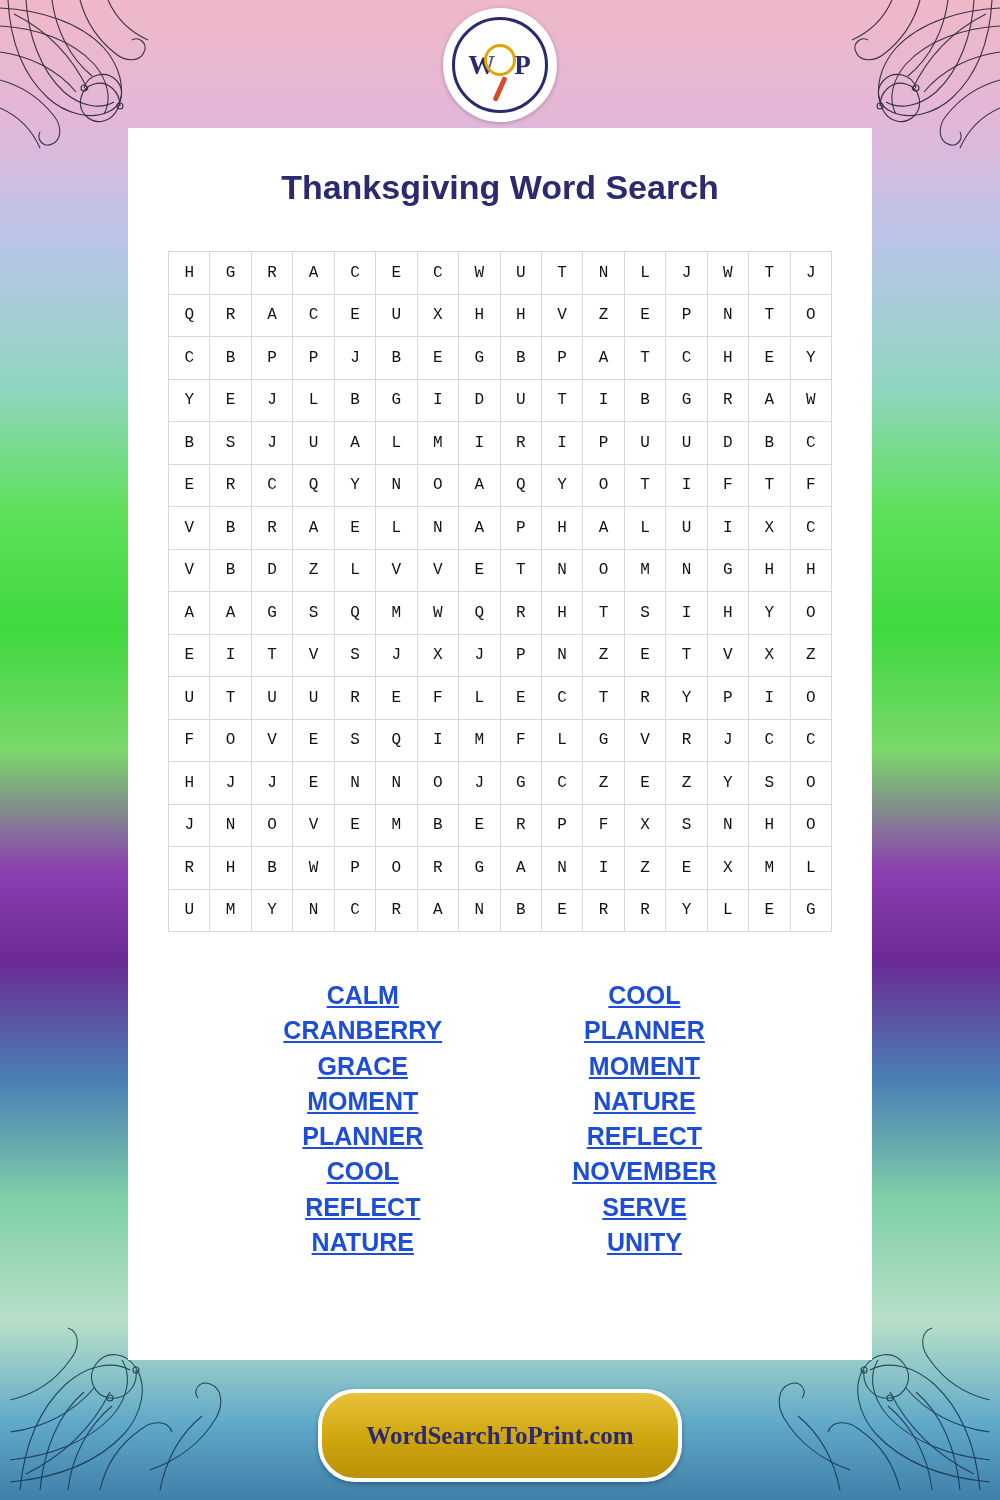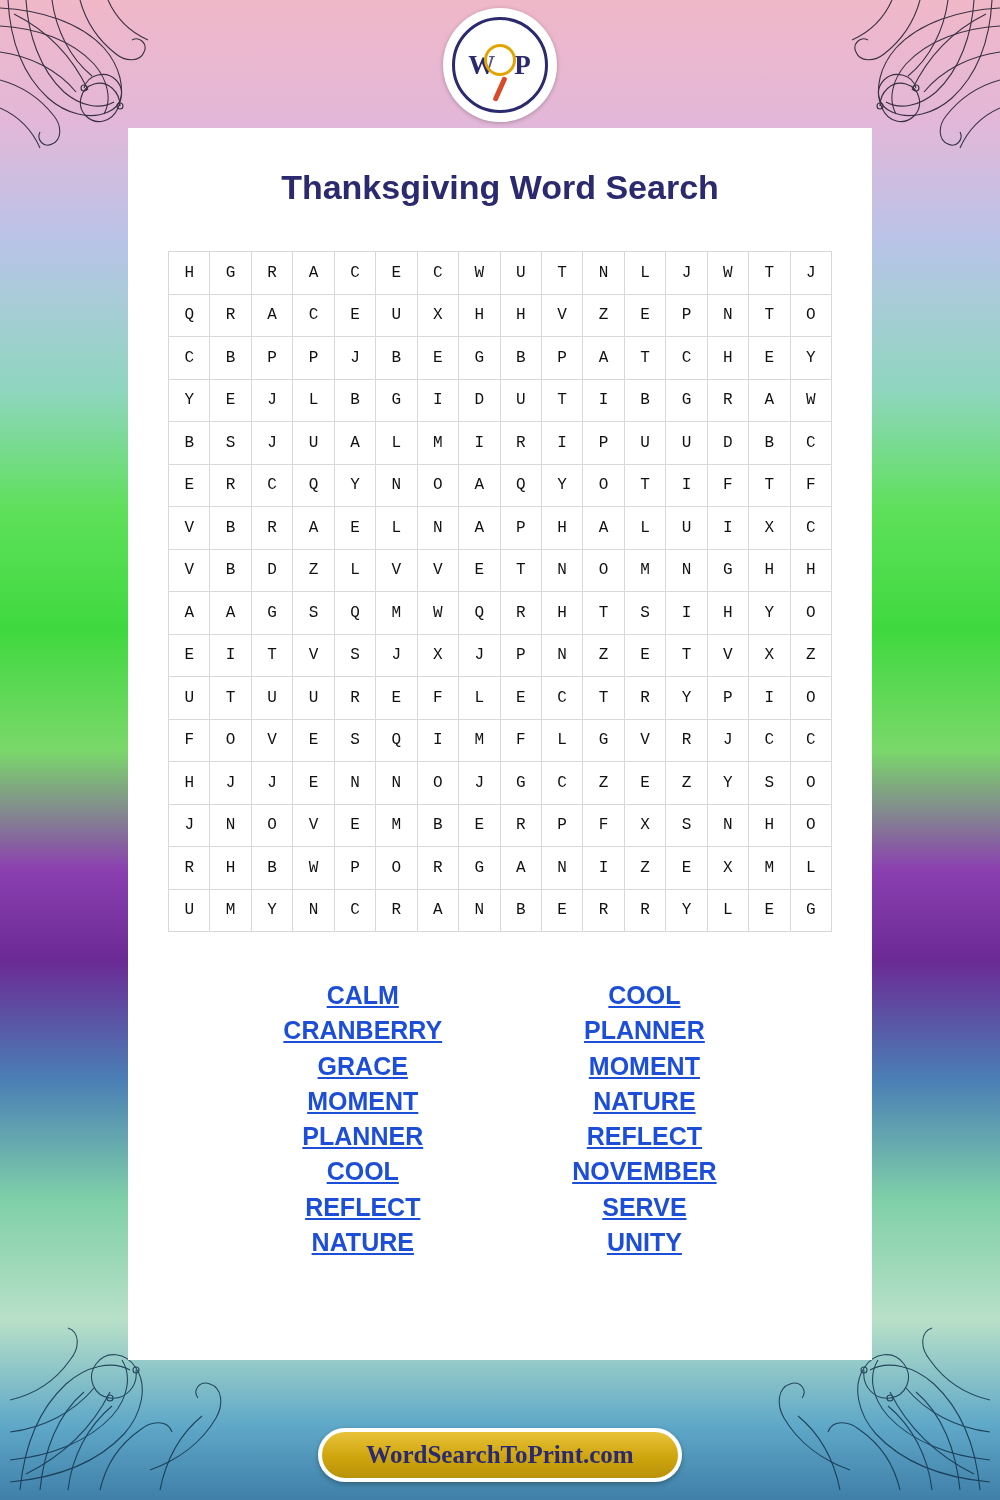--- a/index.html
+++ b/index.html
@@ -151,21 +151,21 @@
     font-weight: bold;
     line-height: 1.05;
     text-decoration: underline;
   }
 
   
   .footer-pill {
     position: absolute;
     left: 50%; bottom: 18px;
     transform: translateX(-50%);
-    width: 364px; height: 54px;
+    width: 364px; height: 93px;
     border-radius: 37px;
     background: linear-gradient(180deg,#e8c23a 0%, #cfa50d 55%, #b8920a 100%);
     border: 4px solid #ffffff;
     display: flex; align-items: center; justify-content: center;
     z-index: 6;
     box-shadow: 0 2px 5px rgba(0,0,0,0.3);
   }
   .footer-text {
     font-family: "Liberation Serif", serif;
     font-weight: bold;

